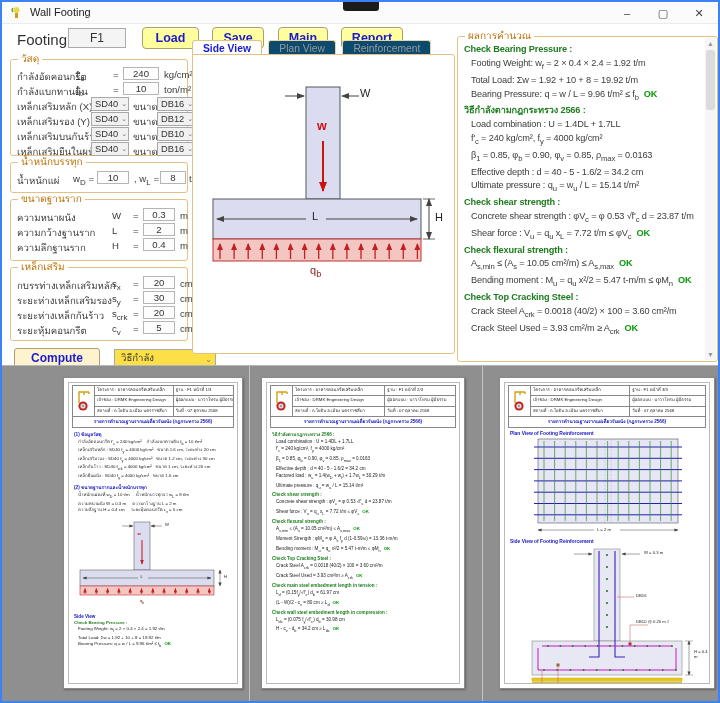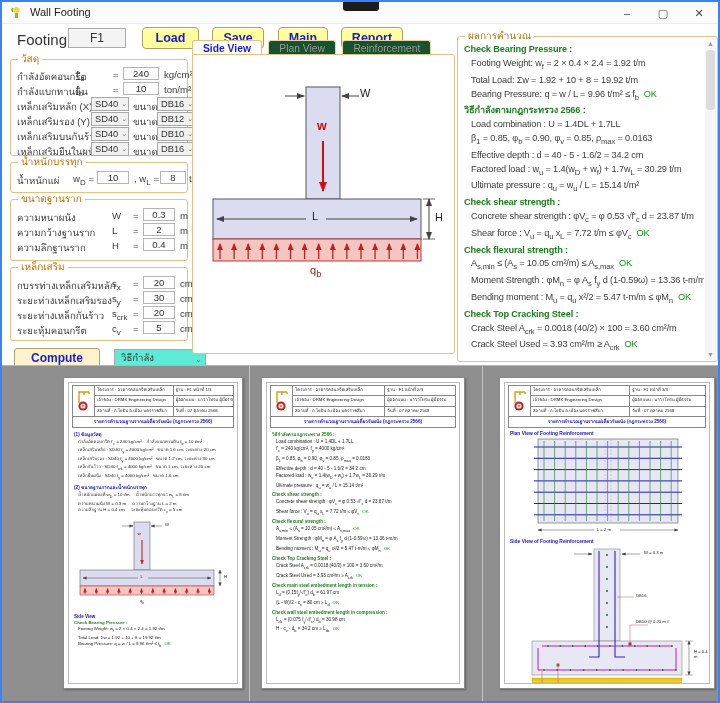--- a/index.html
+++ b/index.html
@@ -40,36 +40,36 @@
   .sel .chev{position:absolute;right:1px;top:0;font-size:7px;color:#777;}
   .sel-grade{left:74px;width:38px;} .mid-label{position:absolute;left:116px;top:2px;} .sel-size{left:140px;width:38px;}
   .chkbox{position:absolute;left:182px;top:1px;width:11px;height:11px;border:1px solid #888;background:#fff;font-size:9px;line-height:11px;text-align:center;color:#1a3a8a;}
   .g-loads .lrow{position:absolute;top:8px;left:6px;right:4px;height:15px;font-size:9.6px;color:#3a3a3a;}
   .lw1{position:absolute;left:0;top:2px;} .lsym1{position:absolute;left:56px;top:2px;} .lval1{left:80px;top:0;width:32px;} .lsep{position:absolute;left:117px;top:2px;} .lval2{left:143px;top:0;width:26px;} .lunit{position:absolute;left:172px;top:2px;}
   .dlabel{position:absolute;left:0;top:2px;white-space:nowrap;text-align:center;}
   .dsym{position:absolute;left:95px;top:2px;} .deq{position:absolute;left:116px;top:2px;}
   .dval{left:126px;top:0;width:32px;} .dunit{position:absolute;left:163px;top:2px;}
   .compute-row{position:absolute;top:346px;left:8px;width:178px;height:22px;}
   .btn-compute{position:absolute;left:4px;top:0;width:86px;height:20px;background:#fdf4cf;border:1px solid #b0a070;border-radius:3px;color:#1a1ace;font-weight:bold;font-size:12px;text-align:center;line-height:18px;}
-  .method-sel{position:absolute;left:104px;top:1px;width:92px;height:18px;background:#5eead4;border:1px solid #a8a8a8;font-size:9.6px;color:#333;line-height:16px;padding-left:6px;}
+  .method-sel{position:absolute;left:104px;top:1px;width:102px;height:18px;background:#fde047;border:1px solid #a8a8a8;font-size:9.6px;color:#333;line-height:16px;padding-left:6px;}
   .method-sel .chev{position:absolute;right:3px;top:2px;font-size:8px;color:#777;}
   
   .tabs{position:absolute;left:190px;top:36px;height:17px;}
-  .tab{display:inline-block;height:17px;padding:0 10px;font-size:10.3px;line-height:16px;color:#9a9a9a;background:#14532d;border:1px solid #e8d4a8;border-bottom:none;border-radius:3px 3px 0 0;margin-right:2px;}
+  .tab{display:inline-block;height:17px;padding:0 10px;font-size:10.3px;line-height:16px;color:#9a9a9a;background:#0c4a6e;border:1px solid #e8d4a8;border-bottom:none;border-radius:3px 3px 0 0;margin-right:2px;}
   .tab.active{color:#1a1ace;font-weight:bold;background:#fff;border-color:#e3c184;}
   .tab-content{position:absolute;left:190px;top:52px;width:263px;height:300px;border:1px solid #e3c184;border-radius:0 3px 3px 3px;background:#fff;}
   .dlab{position:absolute;font-size:11px;color:#222;}
   .dlab-w{left:167px;top:32px;} .dlab-load{left:124px;top:64px;color:#cc1111;font-weight:bold;font-size:12.5px;}
   .dlab-L{left:116px;top:155px;background:#dcdcf0;padding:0 3px;} .dlab-H{left:242px;top:156px;} .dlab-qb{left:117px;top:209px;color:#8a2525;}
   
   .results{left:455px;top:34px;width:261px;height:326px;}
   .res-scroll{position:absolute;top:6px;left:4px;right:13px;bottom:1px;overflow:hidden;}
   .rline{white-space:nowrap;font-size:9.2px;letter-spacing:-0.15px;line-height:13.9px;color:#3c3c3c;padding-left:9px;}
   .rline.head{color:#1e7d1e;font-weight:bold;padding-left:2px;}
-  .ok{color:#0a9a0a;font-weight:normal;margin-left:5px;}
+  .ok{color:#0a9a0a;font-weight:bold;margin-left:5px;}
   .scrollbar{position:absolute;top:1px;right:1px;bottom:1px;width:11px;background:#f6f6f6;}
   .sb-arrow{position:absolute;left:0;width:11px;height:11px;font-size:7px;color:#999;text-align:center;line-height:11px;}
   .sb-up{top:0;} .sb-dn{bottom:0;}
   .sb-thumb{position:absolute;left:1px;top:12px;width:9px;height:60px;background:#dcdcdc;border-radius:3px;}
   
   .preview{position:absolute;left:0;top:363px;right:0;bottom:0;background:#8f8f8f;border-top:1px solid #b5b5b5;}
   .pane-div{position:absolute;top:0;bottom:0;width:1px;background:#c4c4c4;}
   .page{position:absolute;top:11px;background:#fff;border:1px solid #8a8a8a;box-shadow:1px 1px 2px rgba(0,0,0,0.3);}
   .page-inner{position:absolute;inset:4px;border:1px solid #bbb;padding:2px 3px;overflow:hidden;}
   .page1{left:61px;width:180px;height:312px;}
@@ -341,40 +341,39 @@
         <div class="rline"><span>Footing Weight: w<sub>f</sub>  =  2 × 0.4 × 2.4  =  1.92  t/m</span></div>
 
         <div class="rline"><span>Total Load: Σw  =  1.92 + 10 + 8  =  19.92  t/m</span></div>
 
         <div class="rline"><span>Bearing Pressure: q  =  w / L  =  9.96  t/m²  ≤  f<sub>b</sub></span><span class="ok">OK</span></div>
 
         <div class="rline head"><span>วิธีกำลังตามกฎกระทรวง 2566 :</span></div>
 
         <div class="rline"><span>Load combination :  U = 1.4DL + 1.7LL</span></div>
 
+        <div class="rline"><span>f'<sub>c</sub> = 240 kg/cm²,  f<sub>y</sub> = 4000 kg/cm²</span></div>
 
         <div class="rline"><span>β<sub>1</sub> = 0.85,  φ<sub>b</sub> = 0.90,  φ<sub>v</sub> = 0.85,  ρ<sub>max</sub> = 0.0163</span></div>
 
         <div class="rline"><span>Effective depth :  d  =  40 - 5 - 1.6/2  =  34.2 cm</span></div>
 
-        <div class="rline"><span>Factored load :  w<sub>u</sub>  =  1.4(w<sub>D</sub> + w<sub>f</sub>) + 1.7w<sub>L</sub>  =  30.29  t/m</span></div>
 
         <div class="rline"><span>Ultimate pressure :  q<sub>u</sub>  =  w<sub>u</sub> / L  =  15.14  t/m²</span></div>
 
         <div class="rline head"><span>Check shear strength :</span></div>
 
         <div class="rline"><span>Concrete shear strength :  φV<sub>c</sub>  =  φ 0.53 √f'<sub>c</sub> d  =  23.87 t/m</span></div>
 
         <div class="rline"><span>Shear force :  V<sub>u</sub>  =  q<sub>u</sub> x<sub>L</sub>  =  7.72 t/m  ≤  φV<sub>c</sub></span><span class="ok">OK</span></div>
 
         <div class="rline head"><span>Check flexural strength :</span></div>
 
         <div class="rline"><span>A<sub>s,min</sub>  ≤  (A<sub>s</sub> = 10.05 cm²/m)  ≤  A<sub>s,max</sub></span><span class="ok">OK</span></div>
 
-        <div class="rline"><span>Moment Strength :  φM<sub>n</sub>  =  φ A<sub>s</sub> f<sub>y</sub> d (1-0.59ω)  =  13.36 t-m/m</span></div>
 
         <div class="rline"><span>Bending moment :  M<sub>u</sub>  =  q<sub>u</sub> x²/2  =  5.47 t-m/m  ≤  φM<sub>n</sub></span><span class="ok">OK</span></div>
 
         <div class="rline head"><span>Check Top Cracking Steel :</span></div>
 
         <div class="rline"><span>Crack Steel A<sub>crk</sub>  =  0.0018 (40/2) × 100  =  3.60 cm²/m</span></div>
 
         <div class="rline"><span>Crack Steel Used  =  3.93 cm²/m  ≥  A<sub>crk</sub></span><span class="ok">OK</span></div>
 
       </div>

